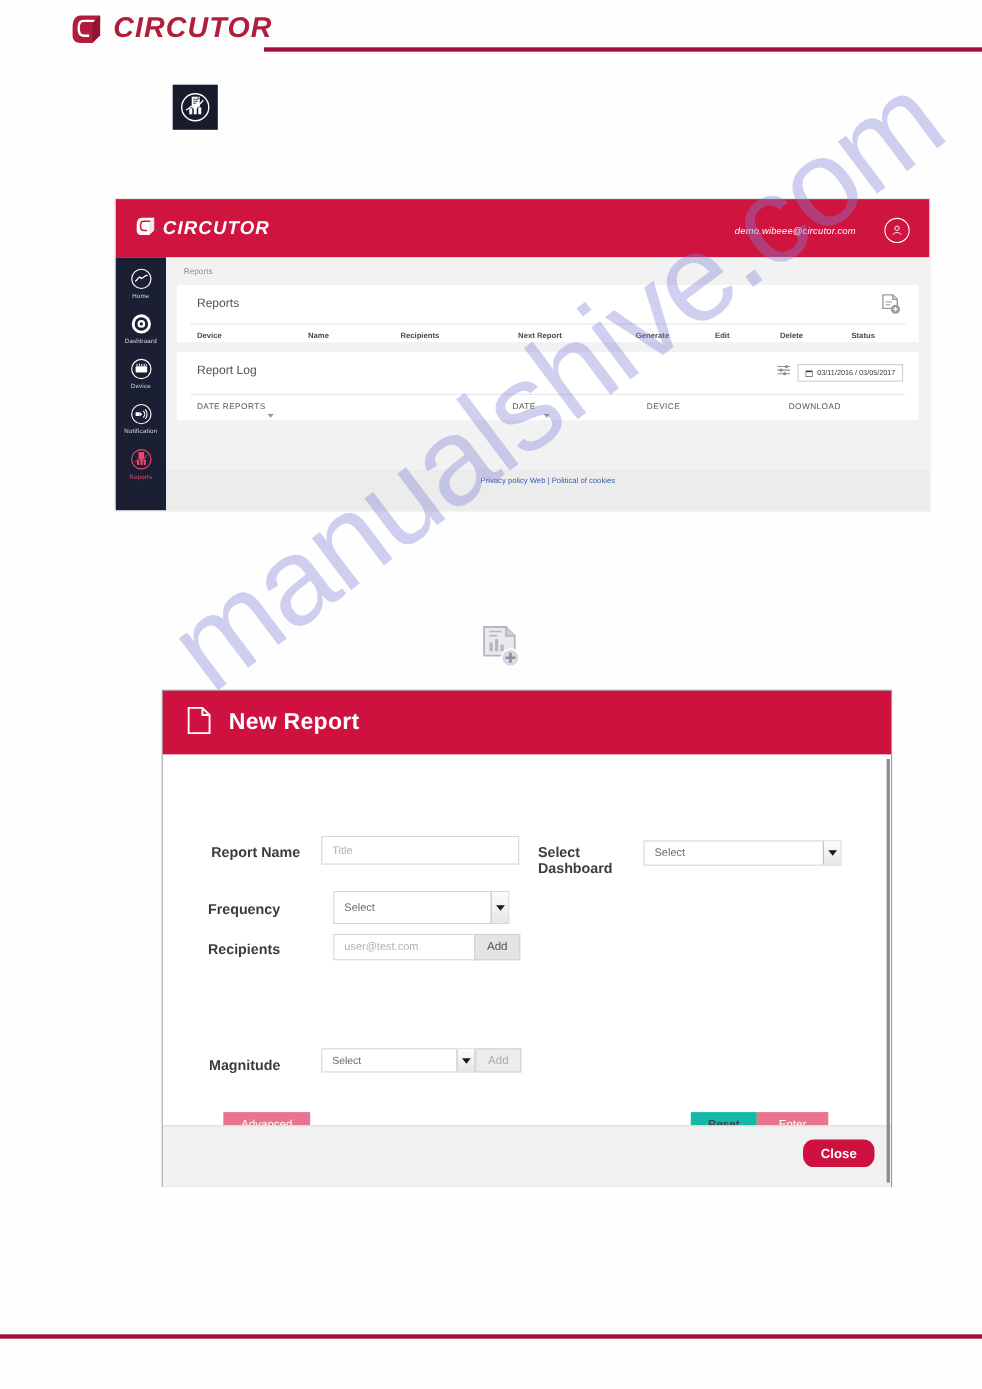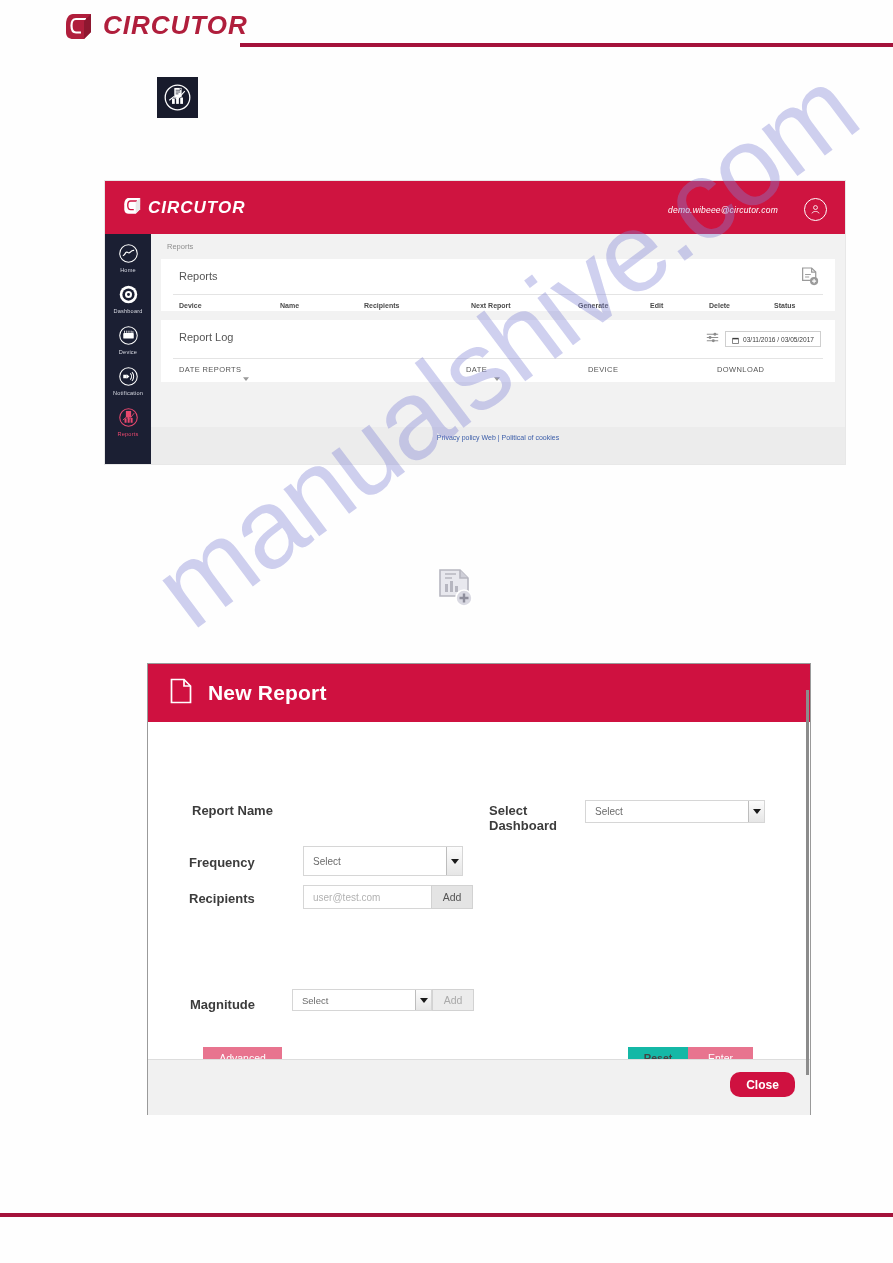--- a/index.html
+++ b/index.html
@@ -200,21 +200,21 @@
   .doc-plus-icon {
     position: absolute;
     left: 437px; top: 568px;
     width: 38px; height: 40px;
     z-index: 10;
   }
 
   
   .dialog {
     position: absolute;
-    left: 148px; top: 664px;
+    left: 148px; top: 628px;
     width: 662px; height: 450px;
     background: #ffffff;
     box-shadow: 0 0 0 1px #9a9a9a;
     z-index: 30;
   }
   .dlg-header {
     position: absolute; left: 0; top: 0;
     width: 662px; height: 58px;
     background: #cf1140;
     display: flex; align-items: center;
@@ -518,20 +518,23 @@
           <path d="M1.5 1.5 H14 L20.5 8 V24.5 H1.5 Z" fill="none" stroke="#ffffff" stroke-width="1.7"></path>
           <path d="M14 1.5 V8 H20.5" fill="none" stroke="#ffffff" stroke-width="1.7"></path>
         </svg>
       </span>
       <span class="dlg-title">New Report</span>
     </div>
 
     <div class="dlg-body">
 
       <div class="field-label" style="left:44px; top:81px;">Report Name</div>
+      <div class="txt-input" style="left:144px; top:74px; width:180px; height:26px;">
+        <span>Title</span>
+      </div>
 
       <div class="field-label" style="left:341px; top:81px;">Select</div>
       <div class="field-label" style="left:341px; top:96px;">Dashboard</div>
       <div class="sel-input" style="left:437px; top:78px; width:180px; height:23px;">
         <span>Select</span>
         <span class="sel-arrow">
             <i></i>
           </span>
       </div>
 

